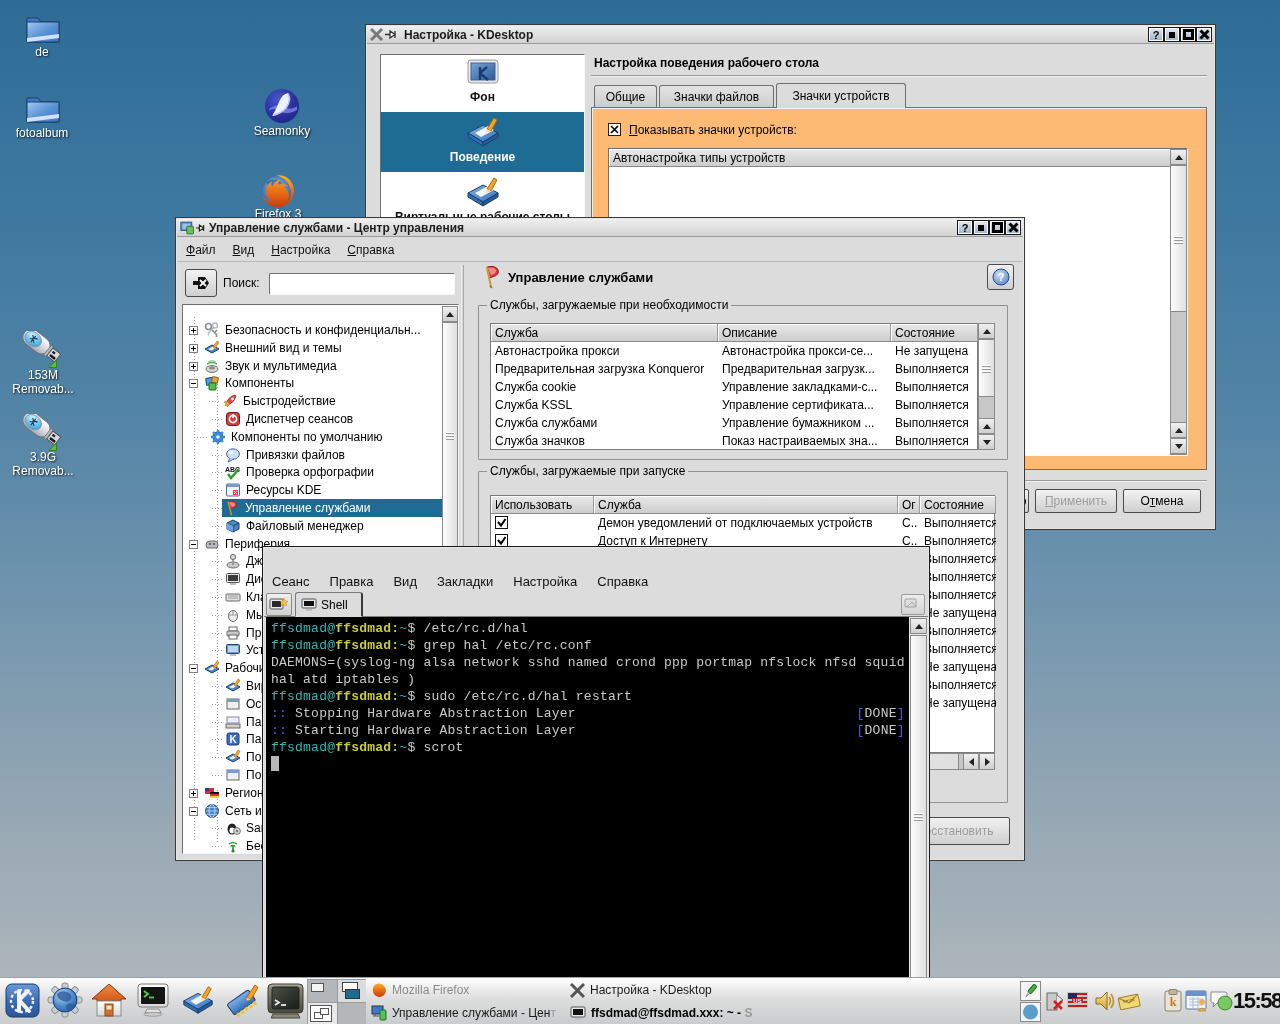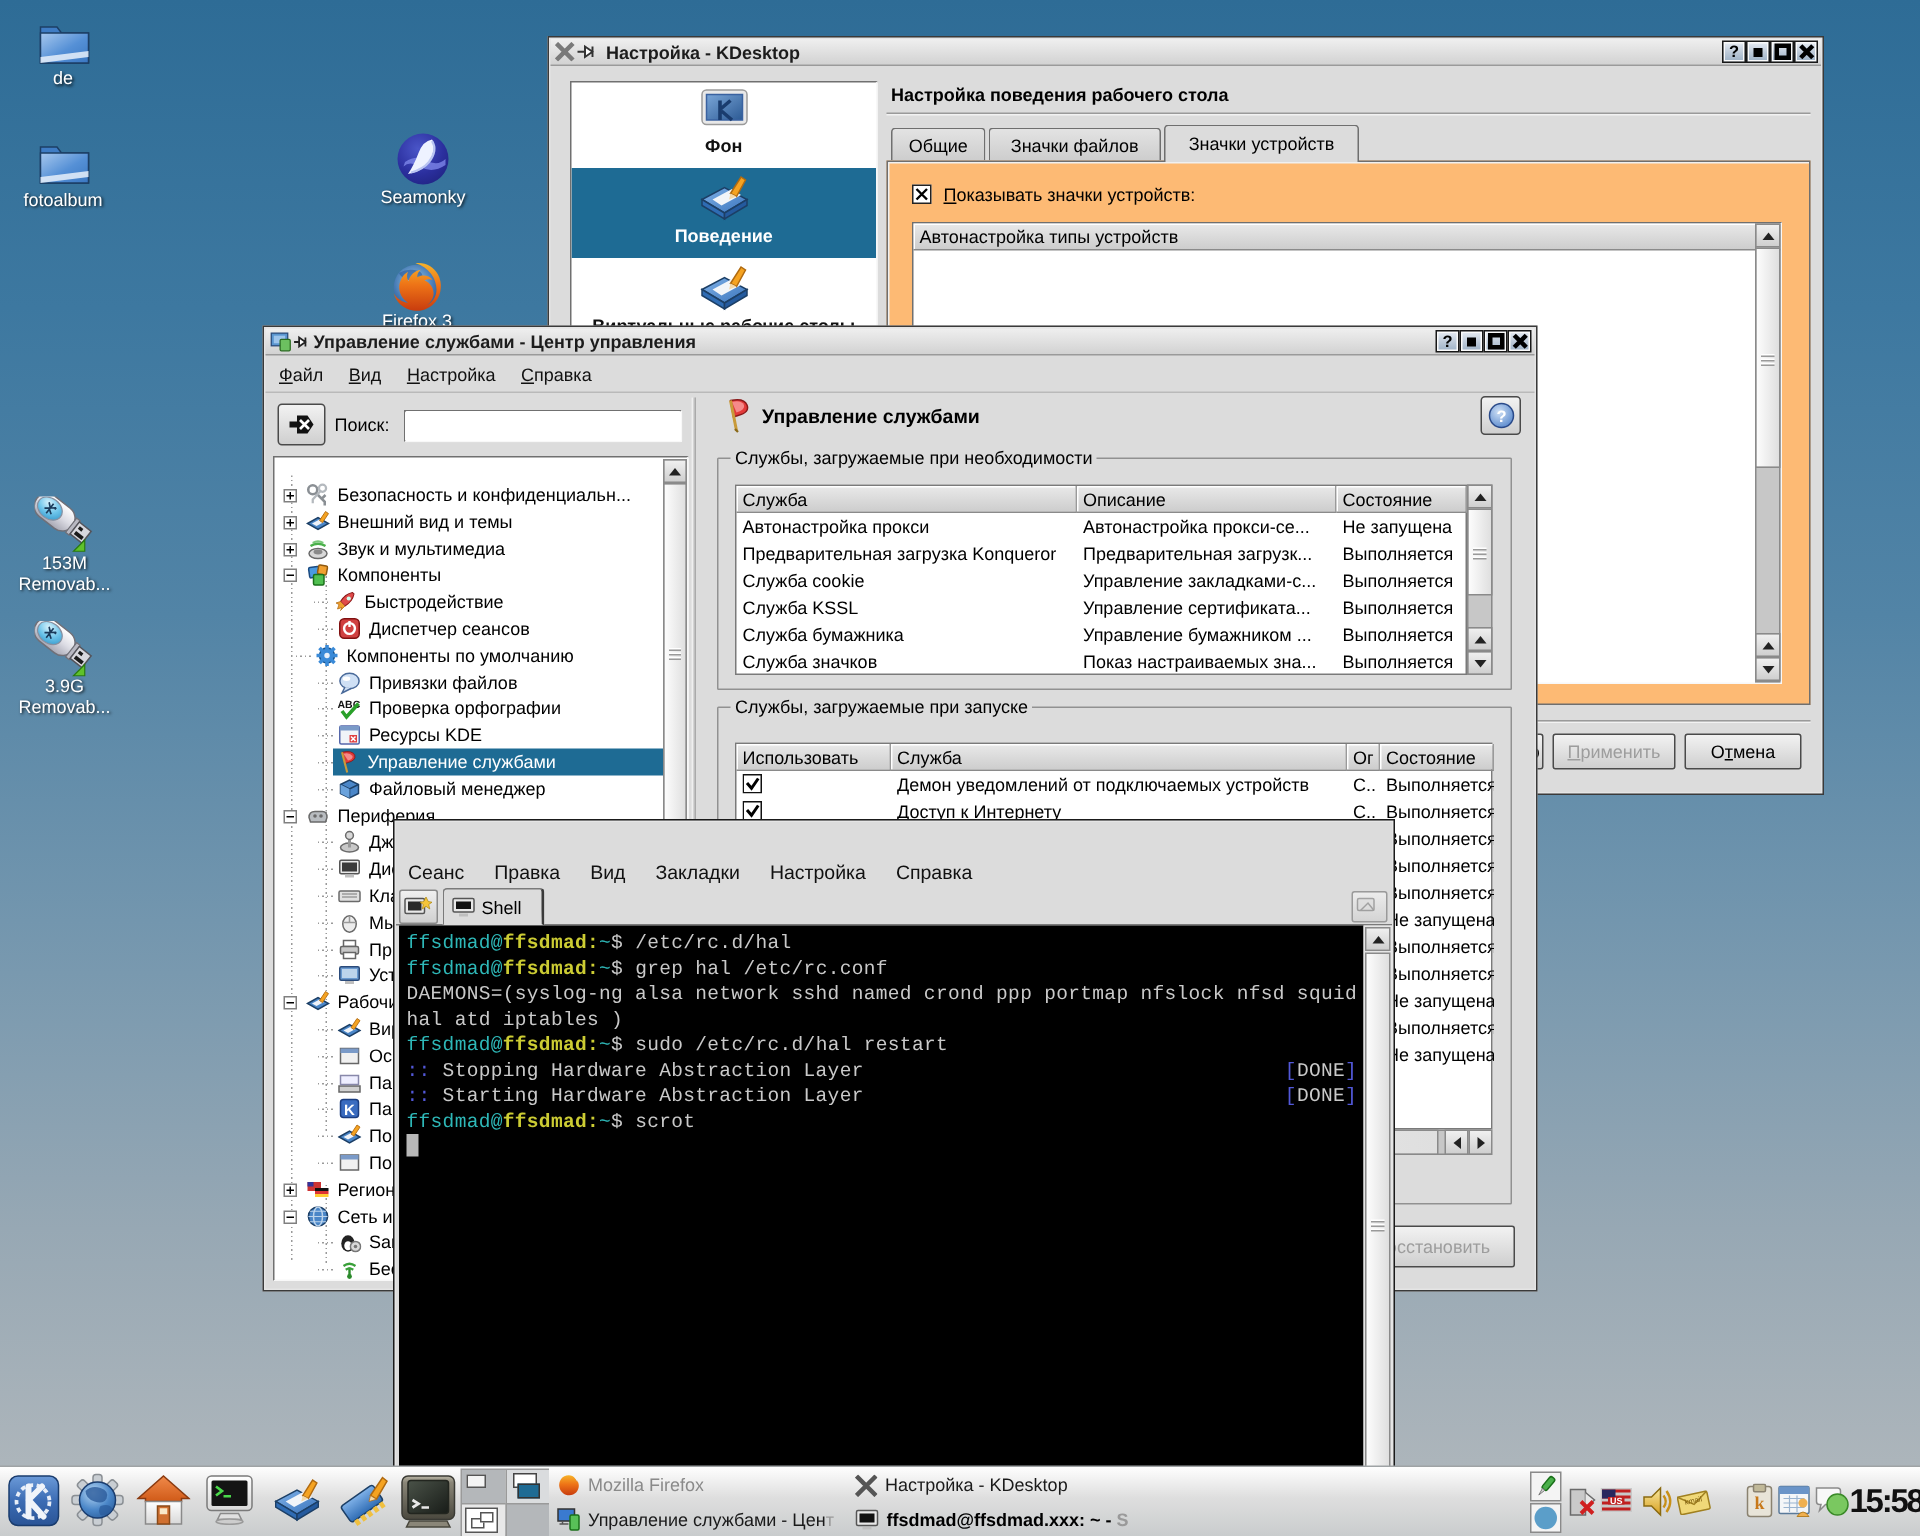--- a/index.html
+++ b/index.html
@@ -735,21 +735,21 @@
           <div class="cell" style="width:227px;flex:none">Служба cookie</div>
           <div class="cell" style="width:173px;flex:none">Управление закладками-с...</div>
           <div class="cell" style="width:87px;flex:none">Выполняется</div>
         </div>
         <div style="display:flex">
           <div class="cell" style="width:227px;flex:none">Служба KSSL</div>
           <div class="cell" style="width:173px;flex:none">Управление сертификата...</div>
           <div class="cell" style="width:87px;flex:none">Выполняется</div>
         </div>
         <div style="display:flex">
-          <div class="cell" style="width:227px;flex:none">Служба бумажника</div>
+          <div class="cell" style="width:227px;flex:none">Служба службами</div>
           <div class="cell" style="width:173px;flex:none">Управление бумажником ...</div>
           <div class="cell" style="width:87px;flex:none">Выполняется</div>
         </div>
         <div style="display:flex">
           <div class="cell" style="width:227px;flex:none">Служба значков</div>
           <div class="cell" style="width:173px;flex:none">Показ настраиваемых зна...</div>
           <div class="cell" style="width:87px;flex:none">Выполняется</div>
         </div>
       </div>
 

